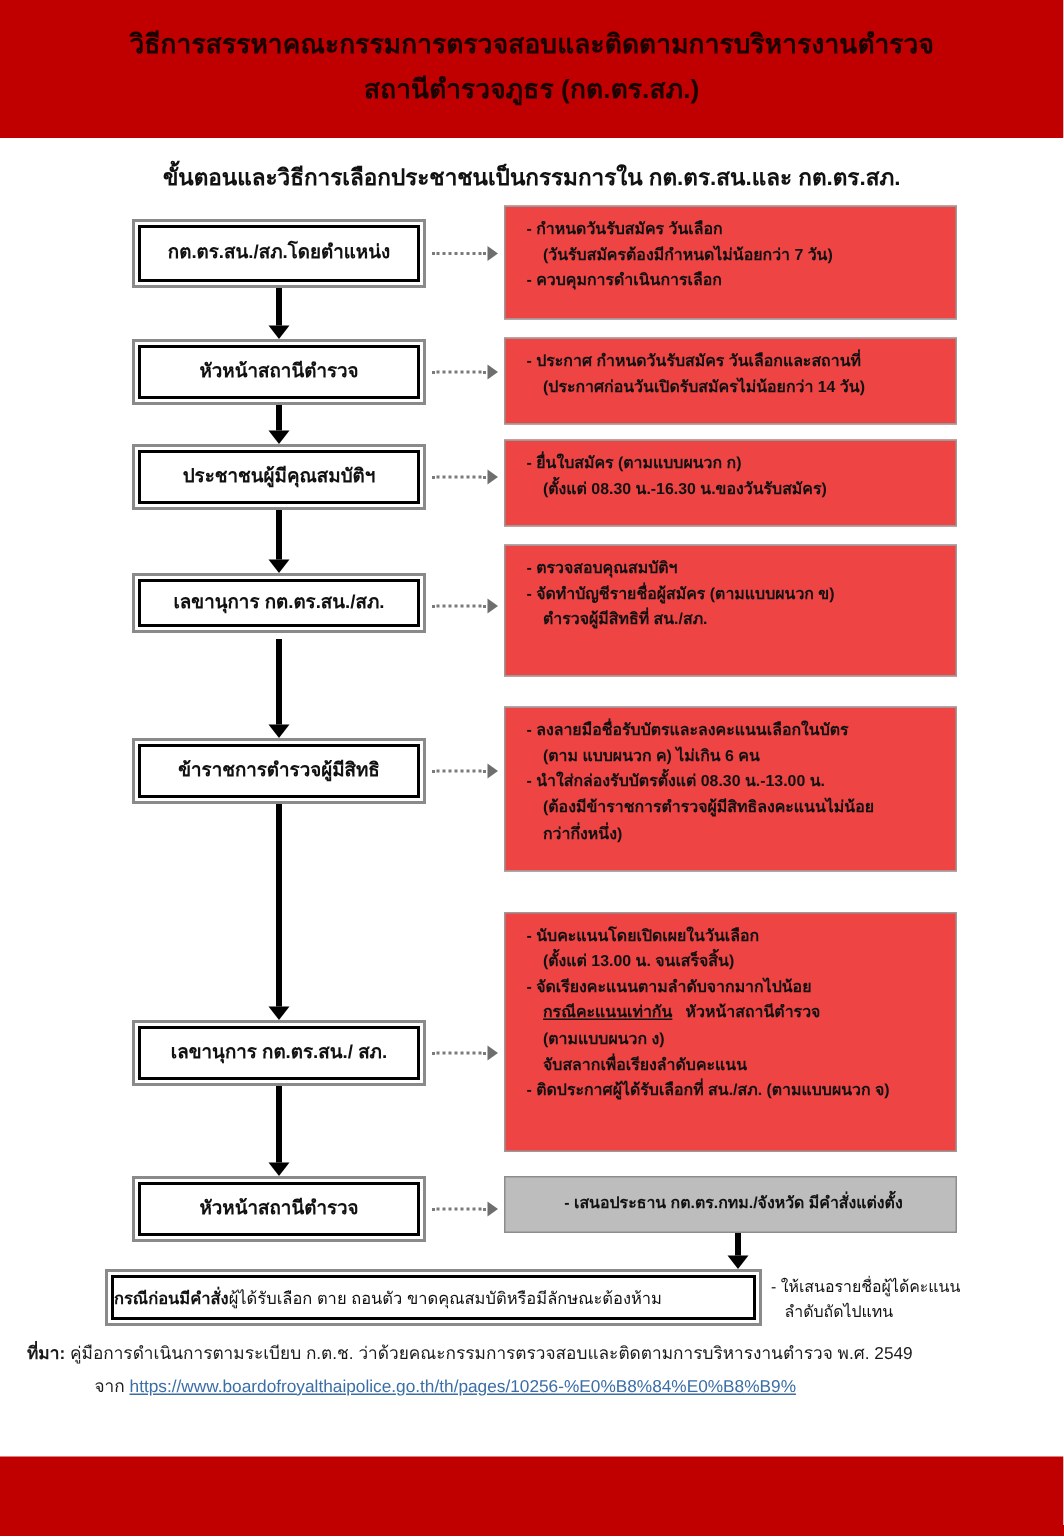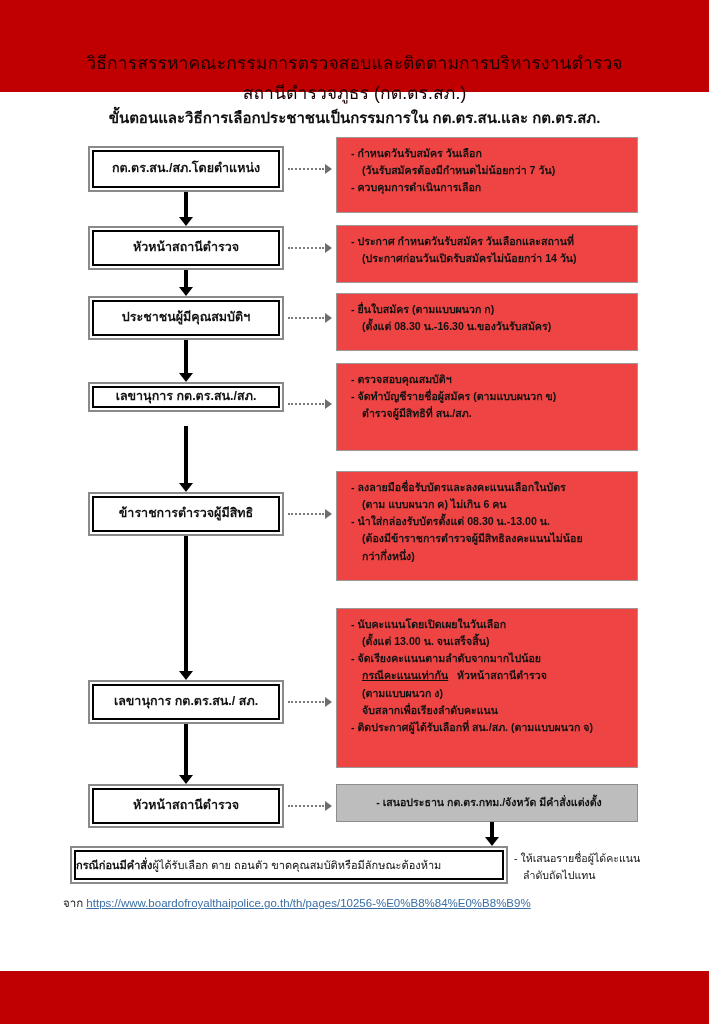--- a/index.html
+++ b/index.html
@@ -13,23 +13,22 @@
   
   .bar{
     position:absolute;left:0;width:709px;
     background:#c00000;
   }
   #header-bar{top:0;height:92px;}
   #footer-bar{top:971px;height:53px;}
   #header-title{
     position:absolute;left:0;top:14px;width:709px;
     text-align:center;color:#1a0000;
-    font-size:17.5px;font-weight:normal;line-height:30px;
+    font-size:17.5px;font-weight:bold;line-height:30px;
     letter-spacing:.1px;
-    margin-top:34px;
   }
   #header-title .l2{display:block;}
 
   
   #subtitle{
     position:absolute;top:106px;left:0;width:709px;
     text-align:center;
     font-size:15px;font-weight:bold;color:#111;
   }
 
@@ -158,21 +157,21 @@
   </div>
 
   <div class="pbox" style="left:88px;top:226px;width:196px;height:44px;">
     <div class="inner">หัวหน้าสถานีตำรวจ</div>
   </div>
 
   <div class="pbox" style="left:88px;top:296px;width:196px;height:44px;">
     <div class="inner">ประชาชนผู้มีคุณสมบัติฯ</div>
   </div>
 
-  <div class="pbox" style="left:88px;top:382px;width:196px;height:30px;">
+  <div class="pbox" style="left:88px;top:382px;width:196px;height:40px;">
     <div class="inner">เลขานุการ กต.ตร.สน./สภ.</div>
   </div>
 
   <div class="pbox" style="left:88px;top:492px;width:196px;height:44px;">
     <div class="inner">ข้าราชการตำรวจผู้มีสิทธิ</div>
   </div>
 
   <div class="pbox" style="left:88px;top:680px;width:196px;height:44px;">
     <div class="inner">เลขานุการ กต.ตร.สน./ สภ.</div>
   </div>
@@ -292,18 +291,21 @@
     </div>
   </div>
 
   <div id="wide-note" style="left:514px;top:850px;width:190px;">
     <div>-  ให้เสนอรายชื่อผู้ได้คะแนน</div>
     <div class="ind">ลำดับถัดไปแทน</div>
   </div>
 </div>
 
 <div id="source">
+  <div class="l1">
+    <span class="lab">ที่มา:</span><span> คู่มือการดำเนินการตามระเบียบ  ก.ต.ช.  ว่าด้วยคณะกรรมการตรวจสอบและติดตามการบริหารงานตำรวจ  พ.ศ.  2549</span>
+  </div>
   <div class="l2">
     <span>จาก </span><span class="link">https://www.boardofroyalthaipolice.go.th/th/pages/10256-%E0%B8%84%E0%B8%B9%</span>
   </div>
 </div>
 
 <div class="bar" id="footer-bar"></div>
 
 </body></html>

